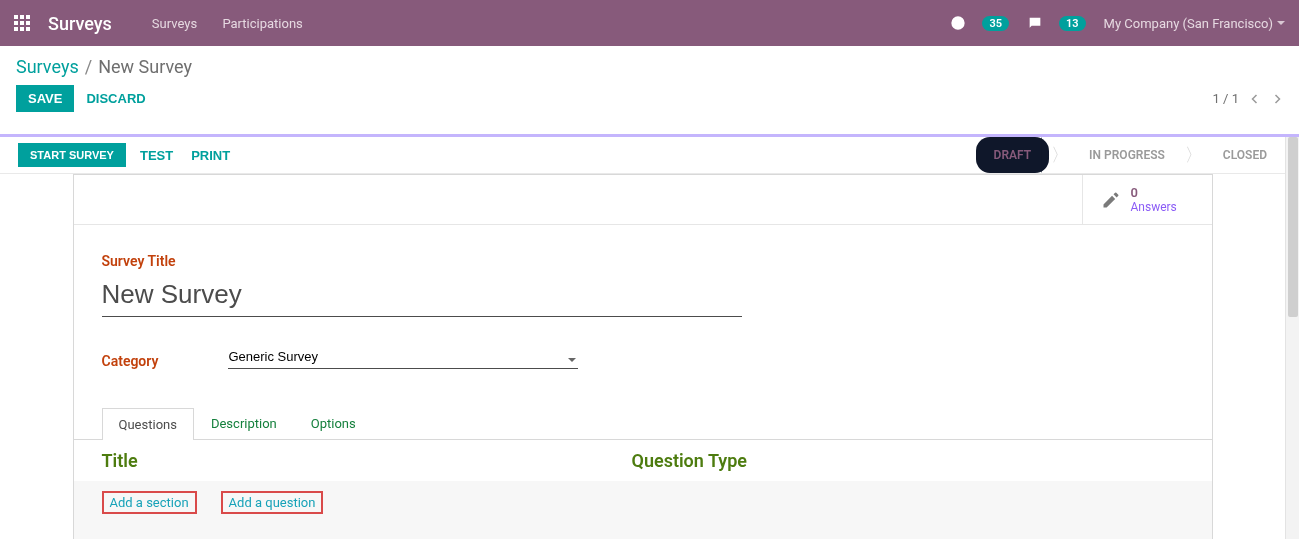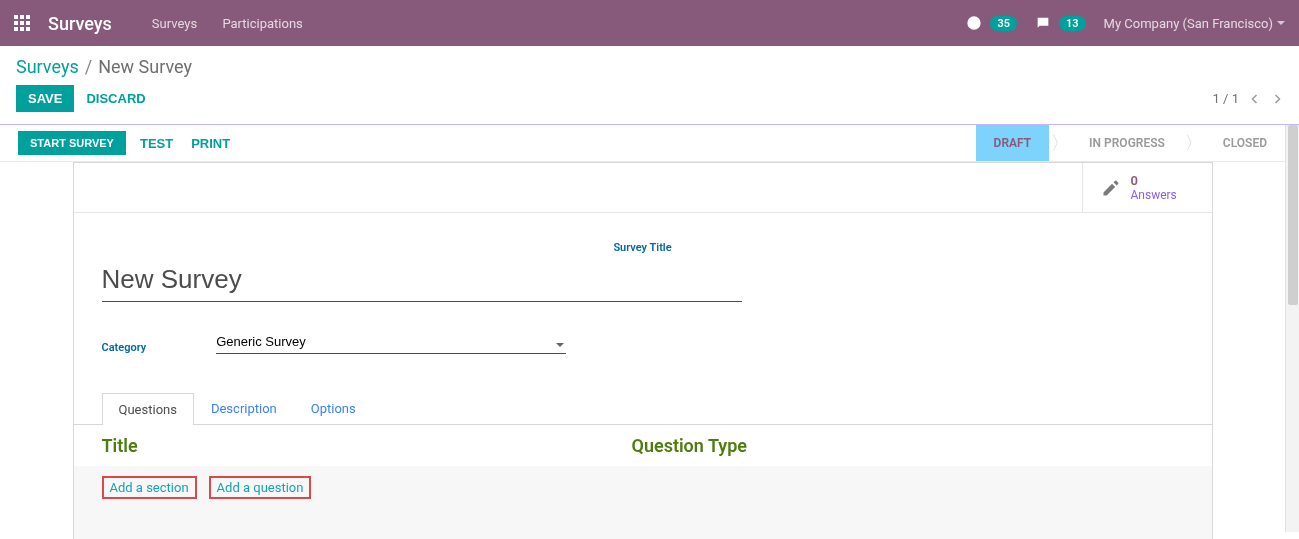--- a/index.html
+++ b/index.html
@@ -4,78 +4,78 @@
 <style>
 * { box-sizing: border-box; margin: 0; padding: 0; }
 body { font-family: -apple-system, BlinkMacSystemFont, "Segoe UI", Roboto, Helvetica, Arial, sans-serif; font-size: 13px; color: #4c4c4c; background: #fff; }
 
 .topbar { background: #875a7b; color: #fff; height: 46px; display: flex; align-items: center; padding: 0 14px; }
 .apps-icon { display: grid; grid-template-columns: repeat(3, 4px); grid-template-rows: repeat(3, 4px); gap: 2px; cursor: pointer; margin-right: 18px; }
 .apps-icon span { background: #fff; width: 4px; height: 4px; }
 .brand { font-size: 18px; font-weight: 500; margin-right: 40px; }
 .topnav a { color: #e6d9e1; text-decoration: none; margin-right: 22px; font-size: 13px; cursor: pointer; }
 .topbar-right { margin-left: auto; display: flex; align-items: center; gap: 18px; }
-.badge-group { display: flex; align-items: center; gap: 8px; cursor: pointer; }
+.badge-group { display: flex; align-items: center; gap: 16px; cursor: pointer; }
 .badge-pill { background: #00a09d; color: #fff; border-radius: 9px; padding: 1px 7px; font-size: 11px; font-weight: 600; }
 .icon-svg { width: 16px; height: 16px; fill: #fff; }
 .caret { border-left: 4px solid transparent; border-right: 4px solid transparent; border-top: 4px solid #d9c7d3; margin-left: 4px; }
 .company, .user { display: flex; align-items: center; cursor: pointer; color: #e6d9e1; }
 .avatar { width: 24px; height: 24px; border-radius: 50%; background: radial-gradient(circle at 30% 30%, #d8b896, #8b6f52); margin-right: 8px; }
 
 .crumbbar { padding: 10px 16px 0 16px; display: flex; align-items: center; }
 .crumb-link { color: #00a09d; font-size: 18px; text-decoration: none; cursor: pointer; }
 .crumb-sep { color: #888; font-size: 18px; margin: 0 6px; }
 .crumb-current { color: #6f6f6f; font-size: 18px; }
 
-.actionrow { padding: 8px 16px 12px 16px; display: flex; align-items: center; border-bottom: 1px solid #c4b5fd; }
+.actionrow { padding: 8px 16px 22px 16px; display: flex; align-items: center; border-bottom: 3px solid #c4b5fd; }
 .btn-primary { background: #00a09d; color: #fff; border: none; padding: 6px 12px; font-weight: 600; font-size: 13px; cursor: pointer; margin-right: 12px; }
 .btn-link { background: none; border: none; color: #00a09d; font-weight: 600; font-size: 13px; cursor: pointer; }
 .pager { margin-left: auto; display: flex; align-items: center; gap: 10px; color: #6f6f6f; }
 .pager-arrow { cursor: pointer; fill: #9a9a9a; width: 12px; height: 12px; }
 
 .contentwrap { display: flex; }
 .main { flex: 1; padding: 0; }
 .scrolltrack { width: 14px; background: #f3f3f3; border-left: 1px solid #e3e3e3; height: 407px; position: relative; }
 .scrollthumb { position: absolute; top: 0; left: 2px; width: 10px; height: 180px; background: #cfcfcf; border-radius: 2px; }
 
 .statusrow { display: flex; align-items: stretch; background: #fff; border-bottom: 1px solid #e9e9e9; padding-left: 0; }
 .statusrow-inner { display: flex; align-items: center; padding: 6px 12px 6px 18px; flex: 1; }
 .start-btn { background: #00a09d; color: #fff; border: none; padding: 6px 12px; font-weight: 600; font-size: 11px; cursor: pointer; margin-right: 14px; }
 .status-link { color: #00a09d; font-weight: 600; font-size: 13px; cursor: pointer; margin-right: 18px; background:none; border:none; }
 .statusbar { display: flex; align-items: stretch; }
 .status-stage { position: relative; padding: 8px 18px; font-size: 12px; font-weight: 600; color: #9a9a9a; display: flex; align-items: center; cursor: pointer; }
-.status-stage.active { background: #7dd3fc; color: #875a7b; }
+.status-stage.active { background: #0f172a; color: #875a7b; border-radius: 14px; }
 .status-stage::after { content: ""; position: absolute; right: -8px; top: 0; bottom: 0; width: 16px; background: inherit; clip-path: polygon(0 0, 50% 50%, 0 100%); }
 .status-chevron { color: #d8d8d8; align-self: center; margin: 0 2px; font-size: 18px; }
 
 .sheet { max-width: 1140px; margin: 0 auto; border: 1px solid #d8d8d8; background: #fff; }
 .sheet-top { display: flex; border-bottom: 1px solid #e6e6e6; }
 .sheet-top-spacer { flex: 1; }
 .statbox { border-left: 1px solid #e6e6e6; padding: 10px 18px; display: flex; align-items: center; gap: 10px; cursor: pointer; min-width: 130px; }
 .statbox svg { width: 20px; height: 20px; fill: #7a7a7a; }
 .stat-text .num { color: #875a7b; font-weight: 600; font-size: 13px; }
 .stat-text .lbl { color: #8b5cf6; font-size: 12px; }
 
 .sheet-body { padding: 28px 28px 0 28px; }
-.field-label { font-size: 11px; font-weight: 600; color: #0369a1; margin-bottom: 6px; display: block; text-align: center; }
+.field-label { font-size: 14px; font-weight: 600; color: #c2410c; margin-bottom: 6px; display: block; }
 .title-input { width: 640px; border: none; border-bottom: 1px solid #4c4c4c; font-size: 26px; padding: 4px 0 6px 0; outline: none; color: #4c4c4c; background: transparent; }
 .row2 { display: flex; align-items: flex-end; margin-top: 28px; gap: 70px; }
 .row2 .field-label { margin-bottom: 0; }
 .select-wrap { position: relative; width: 350px; }
 .select-input { width: 100%; border: none; border-bottom: 1px solid #4c4c4c; padding: 4px 16px 4px 0; font-size: 13px; outline: none; background: transparent; }
 .select-caret { position: absolute; right: 2px; bottom: 7px; border-left: 4px solid transparent; border-right: 4px solid transparent; border-top: 4px solid #666; }
 
 .tabs { display: flex; margin-top: 38px; border-bottom: 1px solid #d8d8d8; margin-left: -28px; margin-right: -28px; padding-left: 28px; }
-.tab { padding: 8px 16px; border: 1px solid transparent; border-bottom: none; cursor: pointer; color: #3b82f6; font-size: 13px; }
+.tab { padding: 8px 16px; border: 1px solid transparent; border-bottom: none; cursor: pointer; color: #15803d; font-size: 13px; }
 .tab.active { border-color: #d8d8d8; background: #fff; color: #4c4c4c; position: relative; top: 1px; }
 
 .tabpanel { padding: 0; margin-left: -28px; margin-right: -28px; }
 .thead { display: flex; padding: 10px 28px; font-weight: 600; color: #4d7c0f; font-size: 18px; }
 .thead .col-title { width: 530px; }
-.addrow { background: #f7f7f7; padding: 10px 28px 12px 28px; display: flex; gap: 12px; }
+.addrow { background: #f7f7f7; padding: 10px 28px 12px 28px; display: flex; gap: 24px; }
 .addlink { color: #17a2b8; font-size: 13px; text-decoration: none; cursor: pointer; border: 2px solid #d94a4a; padding: 2px 6px; display: inline-block; }
 .padrow { background: #f7f7f7; height: 36px; }
 </style>
 </head>
 <body>
 
 <div class="topbar">
   <div class="apps-icon">
     <span></span>
       <span></span>

